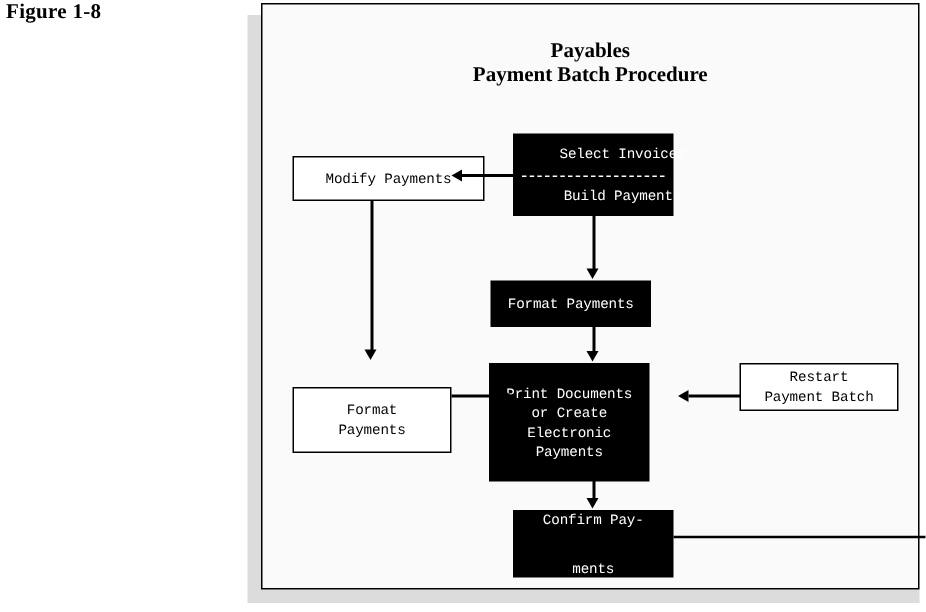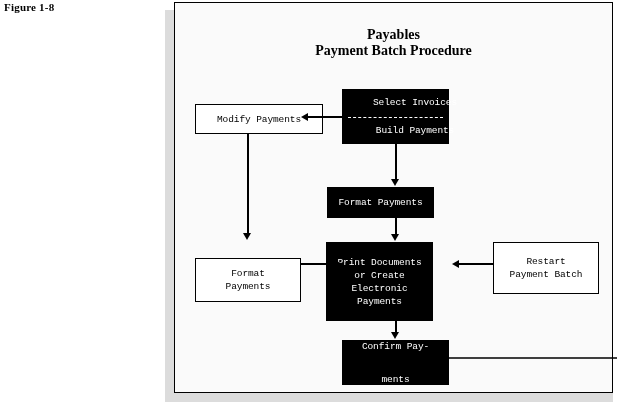--- a/index.html
+++ b/index.html
@@ -15,21 +15,21 @@
     font-family: "Liberation Serif", "DejaVu Serif", serif;
   }
 
   
   #figure-label {
     position: absolute;
     left: 4px;
     top: 1px;
     font-family: "Liberation Serif", "DejaVu Serif", serif;
     font-weight: bold;
-    font-size: 11px;
+    font-size: 14px;
     letter-spacing: 0.2px;
     color: #000;
     white-space: nowrap;
   }
 
   
   #panel-shadow {
     position: absolute;
     left: 165px;
     top: 10px;
@@ -191,21 +191,21 @@
     <span class="ln">Payments</span>
   </div>
 
   <div class="node filled" style="left:151px; top:239px; width:107px; height:79px;">
     <span class="ln">Print Documents</span>
     <span class="ln">or Create</span>
     <span class="ln">Electronic</span>
     <span class="ln">Payments</span>
   </div>
 
-  <div class="node outline" style="left:318px; top:239px; width:106px; height:52px;">
+  <div class="node outline" style="left:318px; top:239px; width:106px; height:32px;">
     <span class="ln">Restart</span>
     <span class="ln">Payment Batch</span>
   </div>
 
   <div class="node filled" style="left:167px; top:337px; width:107px; height:45px;gap:20px;">
     <span class="ln">Confirm Pay-</span>
     <span class="ln">ments</span>
   </div>
 
   <div class="conn h" style="left:133px; top:113px; width:36px;"></div>

